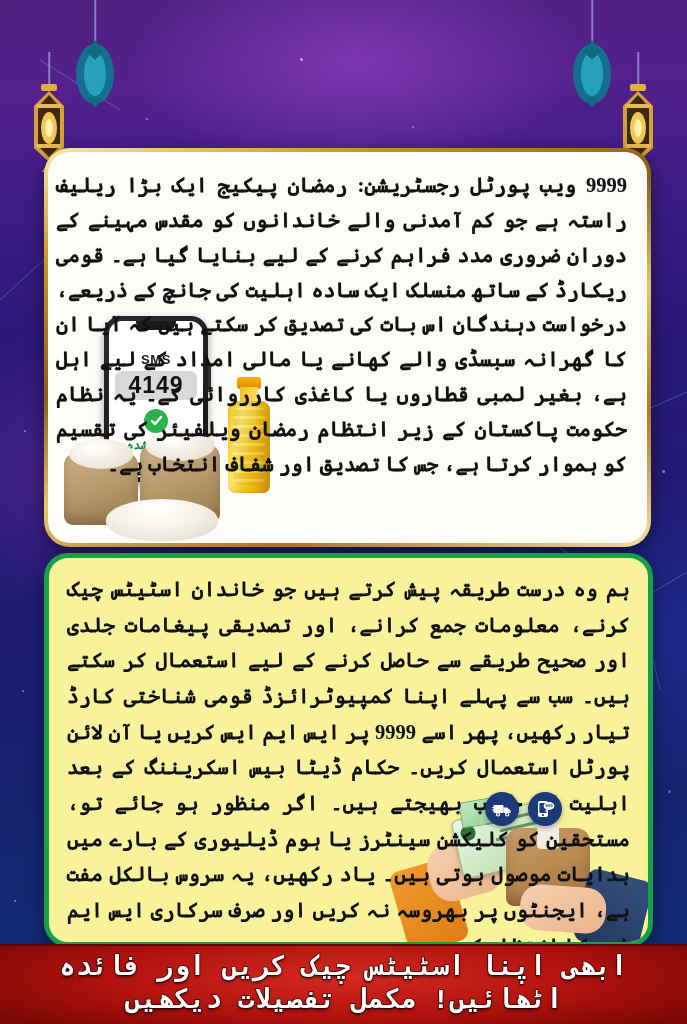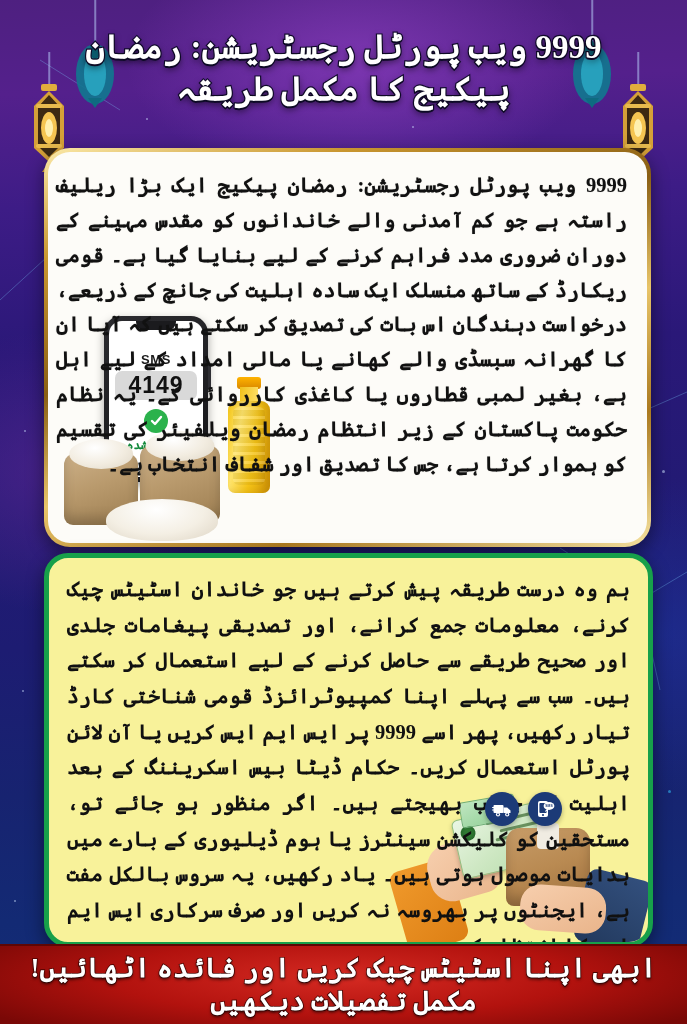--- a/index.html
+++ b/index.html
@@ -85,20 +85,21 @@
       radial-gradient(ellipse 420px 70px at 50% 40%, #d52a22 0%, #b2120e 55%, #7a0806 100%);
     display:flex;align-items:center;justify-content:center;
     border-top:2px solid #5e0604;
   }
   .footer .ftxt{
     color:#fff;font-weight:bold;font-size:27px;line-height:1.22;
     text-align:center;padding:0 16px;
     -webkit-text-stroke:1.6px #4a0503;
     paint-order:stroke fill;
     text-shadow:0 2px 3px rgba(0,0,0,.6);
+    font-family:Liberation Mono, monospace;
   }
 
   
   .phone-scene{position:absolute;left:10px;bottom:-4px;width:250px;height:235px;z-index:2;}
   .phone{
     position:absolute;left:46px;top:4px;width:104px;height:166px;
     background:linear-gradient(150deg,#2c2c30,#141417);
     border-radius:17px;padding:5px;box-sizing:border-box;
     box-shadow:0 4px 10px rgba(0,0,0,.35);
   }
@@ -253,21 +254,20 @@
         <path d="M25 9 L40 24 L40 66 L25 80 L10 66 L10 24 Z" fill="#d5a038"></path>
         <path d="M25 13 L36 25 L36 64 L25 75 L14 64 L14 25 Z" fill="#3d2a12"></path>
         <ellipse cx="25" cy="46" rx="8" ry="16" fill="#ffce55" opacity=".95"></ellipse>
         <ellipse cx="25" cy="46" rx="4" ry="9" fill="#fff0ae"></ellipse>
         <rect x="12" y="22" width="26" height="4" rx="2" fill="#e8bb4e"></rect>
         <rect x="12" y="62" width="26" height="4" rx="2" fill="#e8bb4e"></rect>
         <path d="M25 80 L32 90 L18 90 Z" fill="#d5a038"></path>
       </svg>
     </div>
 
-    <div class="title">9999 ویب پورٹل رجسٹریشن: رمضان پیکیج کا مکمل طریقہ</div>
   </div>
 
   <div class="card-white">
     <div class="txt">9999 ویب پورٹل رجسٹریشن: رمضان پیکیج ایک بڑا ریلیف راستہ ہے جو کم آمدنی والے خاندانوں کو مقدس مہینے کے دوران ضروری مدد فراہم کرنے کے لیے بنایا گیا ہے۔ قومی ریکارڈ کے ساتھ منسلک ایک سادہ اہلیت کی جانچ کے ذریعے، درخواست دہندگان اس بات کی تصدیق کر سکتے ہیں کہ آیا ان کا گھرانہ سبسڈی والے کھانے یا مالی امداد کے لیے اہل ہے، بغیر لمبی قطاروں یا کاغذی کارروائی کے۔ یہ نظام حکومت پاکستان کے زیر انتظام رمضان ویلفیئر کی تقسیم کو ہموار کرتا ہے، جس کا تصدیق اور شفاف انتخاب ہے۔</div>
 
     <div class="phone-scene">
 
       <div class="phone">
         <div class="screen">
           <div class="notch"></div>

